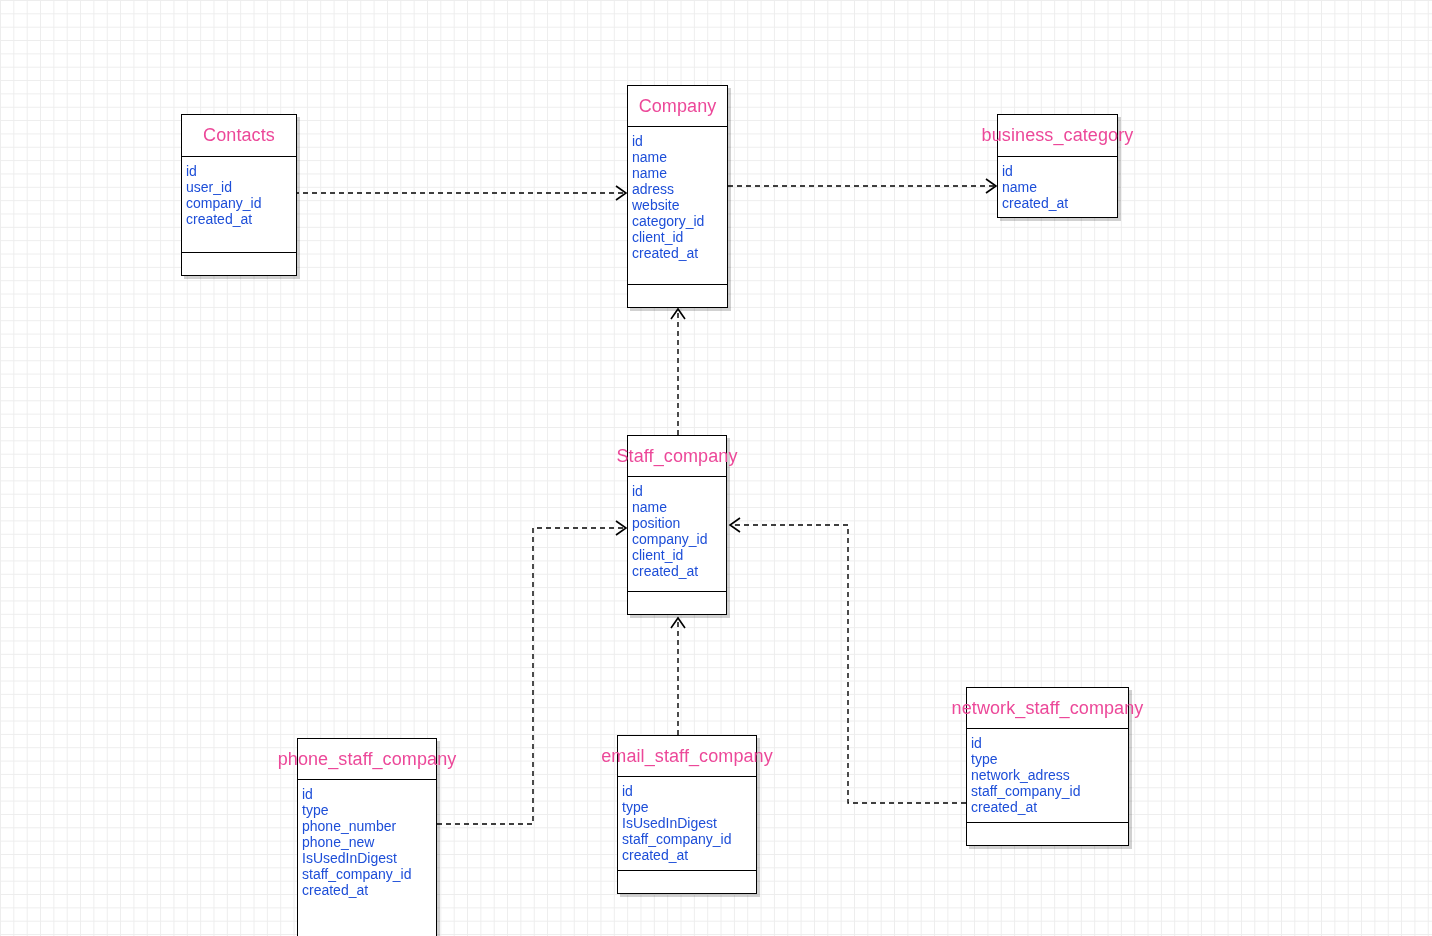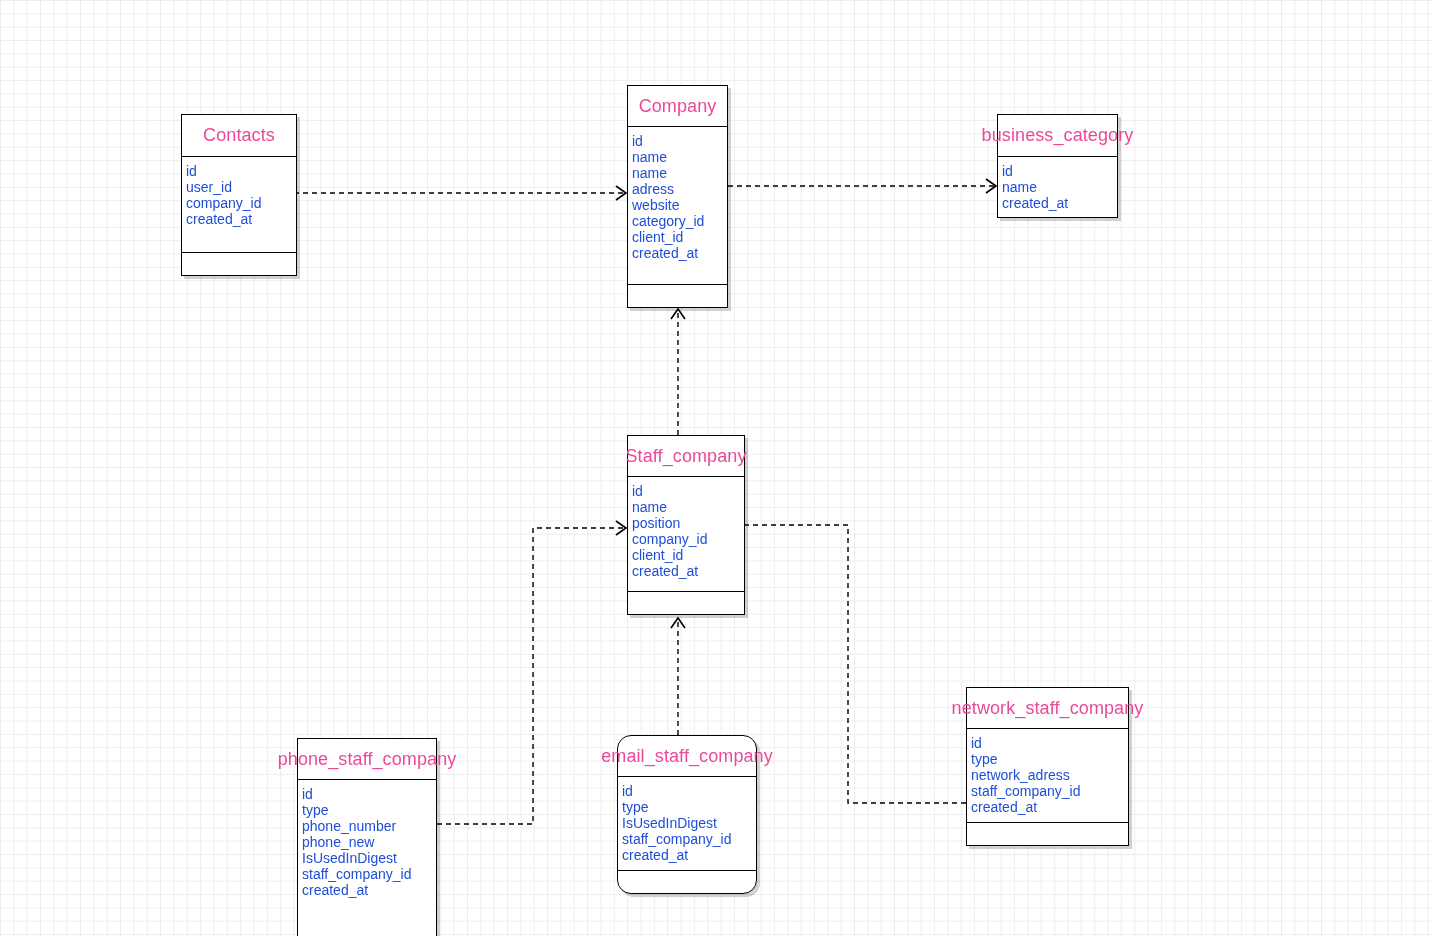--- a/index.html
+++ b/index.html
@@ -132,21 +132,21 @@
     </div>
     <div class="entity" style="left: 997px; top: 114px; width: 121px; height: 104px;">
       <div class="entity-header" style="height: 42px; min-height: 42px;">business_category</div>
       <div class="entity-fields">
         <div class="field">id</div>
         <div class="field">name</div>
         <div class="field">created_at</div>
       </div>
       <div class="entity-footer"></div>
     </div>
-    <div class="entity" style="left: 627px; top: 435px; width: 118px; height: 180px;">
+    <div class="entity" style="left: 627px; top: 435px; width: 100px; height: 180px;">
       <div class="entity-header" style="height: 41px; min-height: 41px;">Staff_company</div>
       <div class="entity-fields">
         <div class="field">id</div>
         <div class="field">name</div>
         <div class="field">position</div>
         <div class="field">company_id</div>
         <div class="field">client_id</div>
         <div class="field">created_at</div>
       </div>
       <div class="entity-footer"></div>
@@ -157,21 +157,21 @@
         <div class="field">id</div>
         <div class="field">type</div>
         <div class="field">phone_number</div>
         <div class="field">phone_new</div>
         <div class="field">IsUsedInDigest</div>
         <div class="field">staff_company_id</div>
         <div class="field">created_at</div>
       </div>
       <div class="entity-footer"></div>
     </div>
-    <div class="entity" style="left: 617px; top: 735px; width: 140px; height: 159px; border-radius: 14px;">
+    <div class="entity" style="left: 617px; top: 735px; width: 140px; height: 159px;">
       <div class="entity-header" style="height: 41px; min-height: 41px;">email_staff_company</div>
       <div class="entity-fields">
         <div class="field">id</div>
         <div class="field">type</div>
         <div class="field">IsUsedInDigest</div>
         <div class="field">staff_company_id</div>
         <div class="field">created_at</div>
       </div>
       <div class="entity-footer"></div>
     </div>

